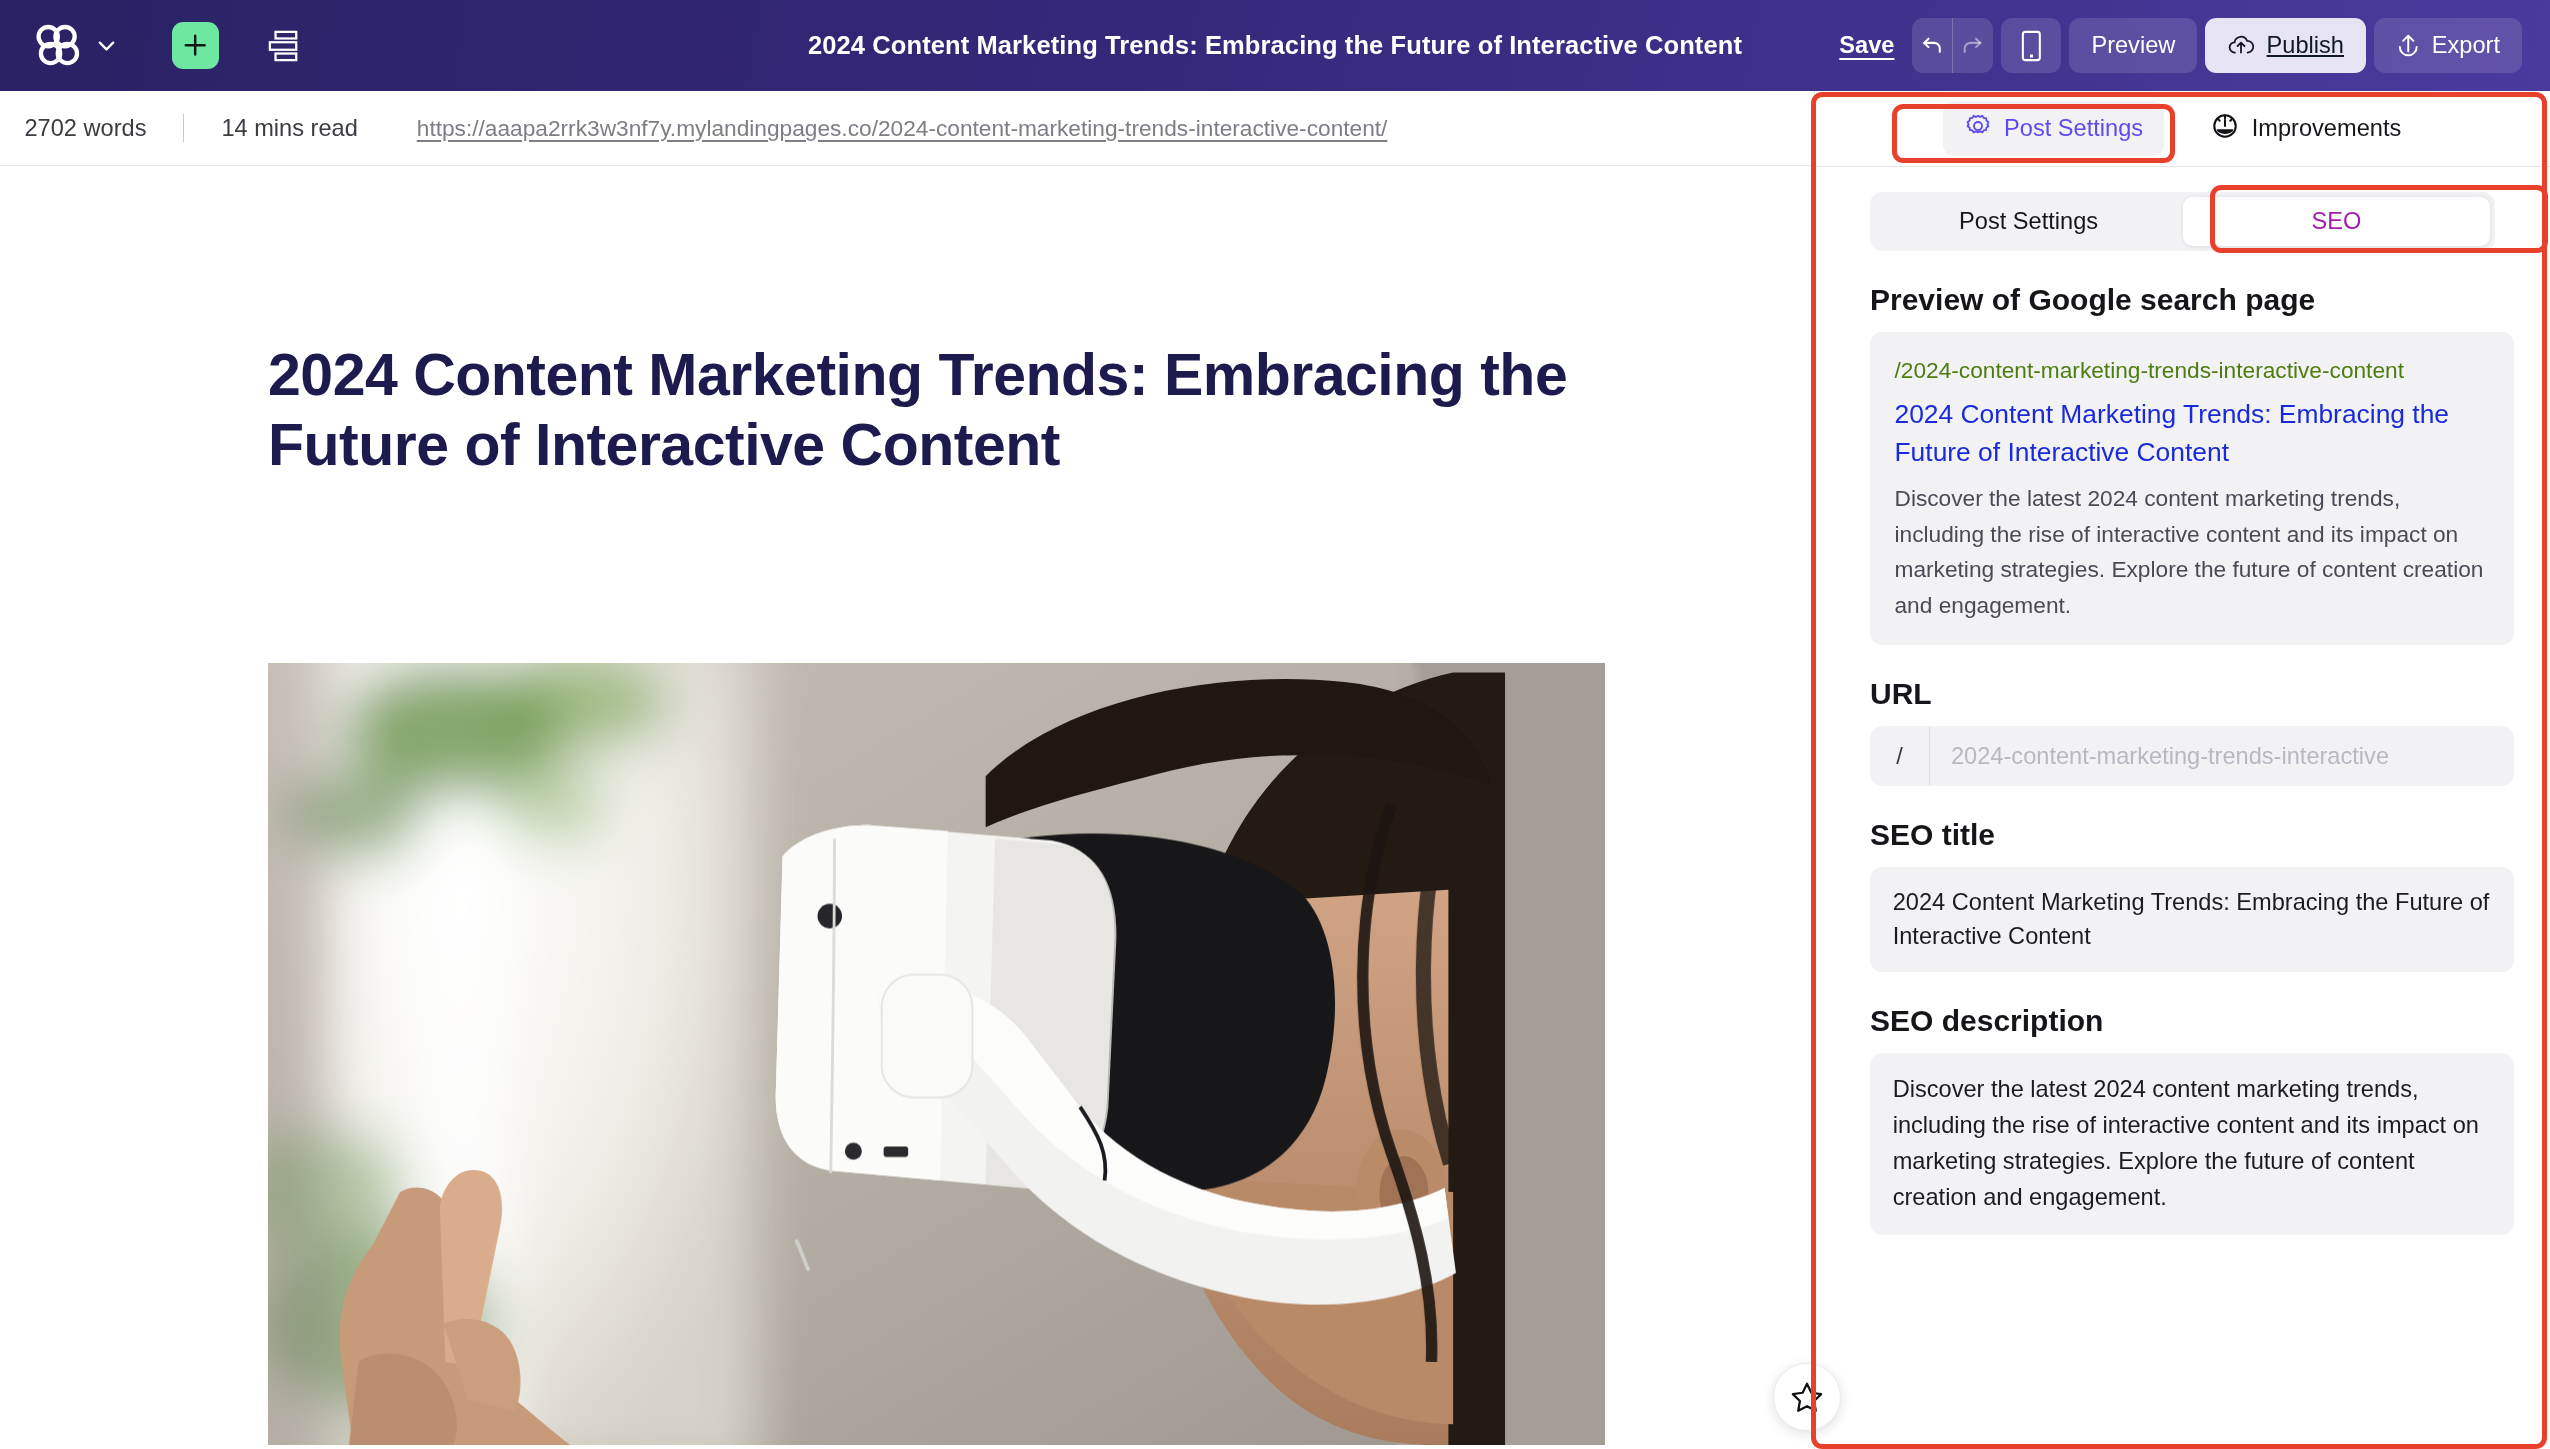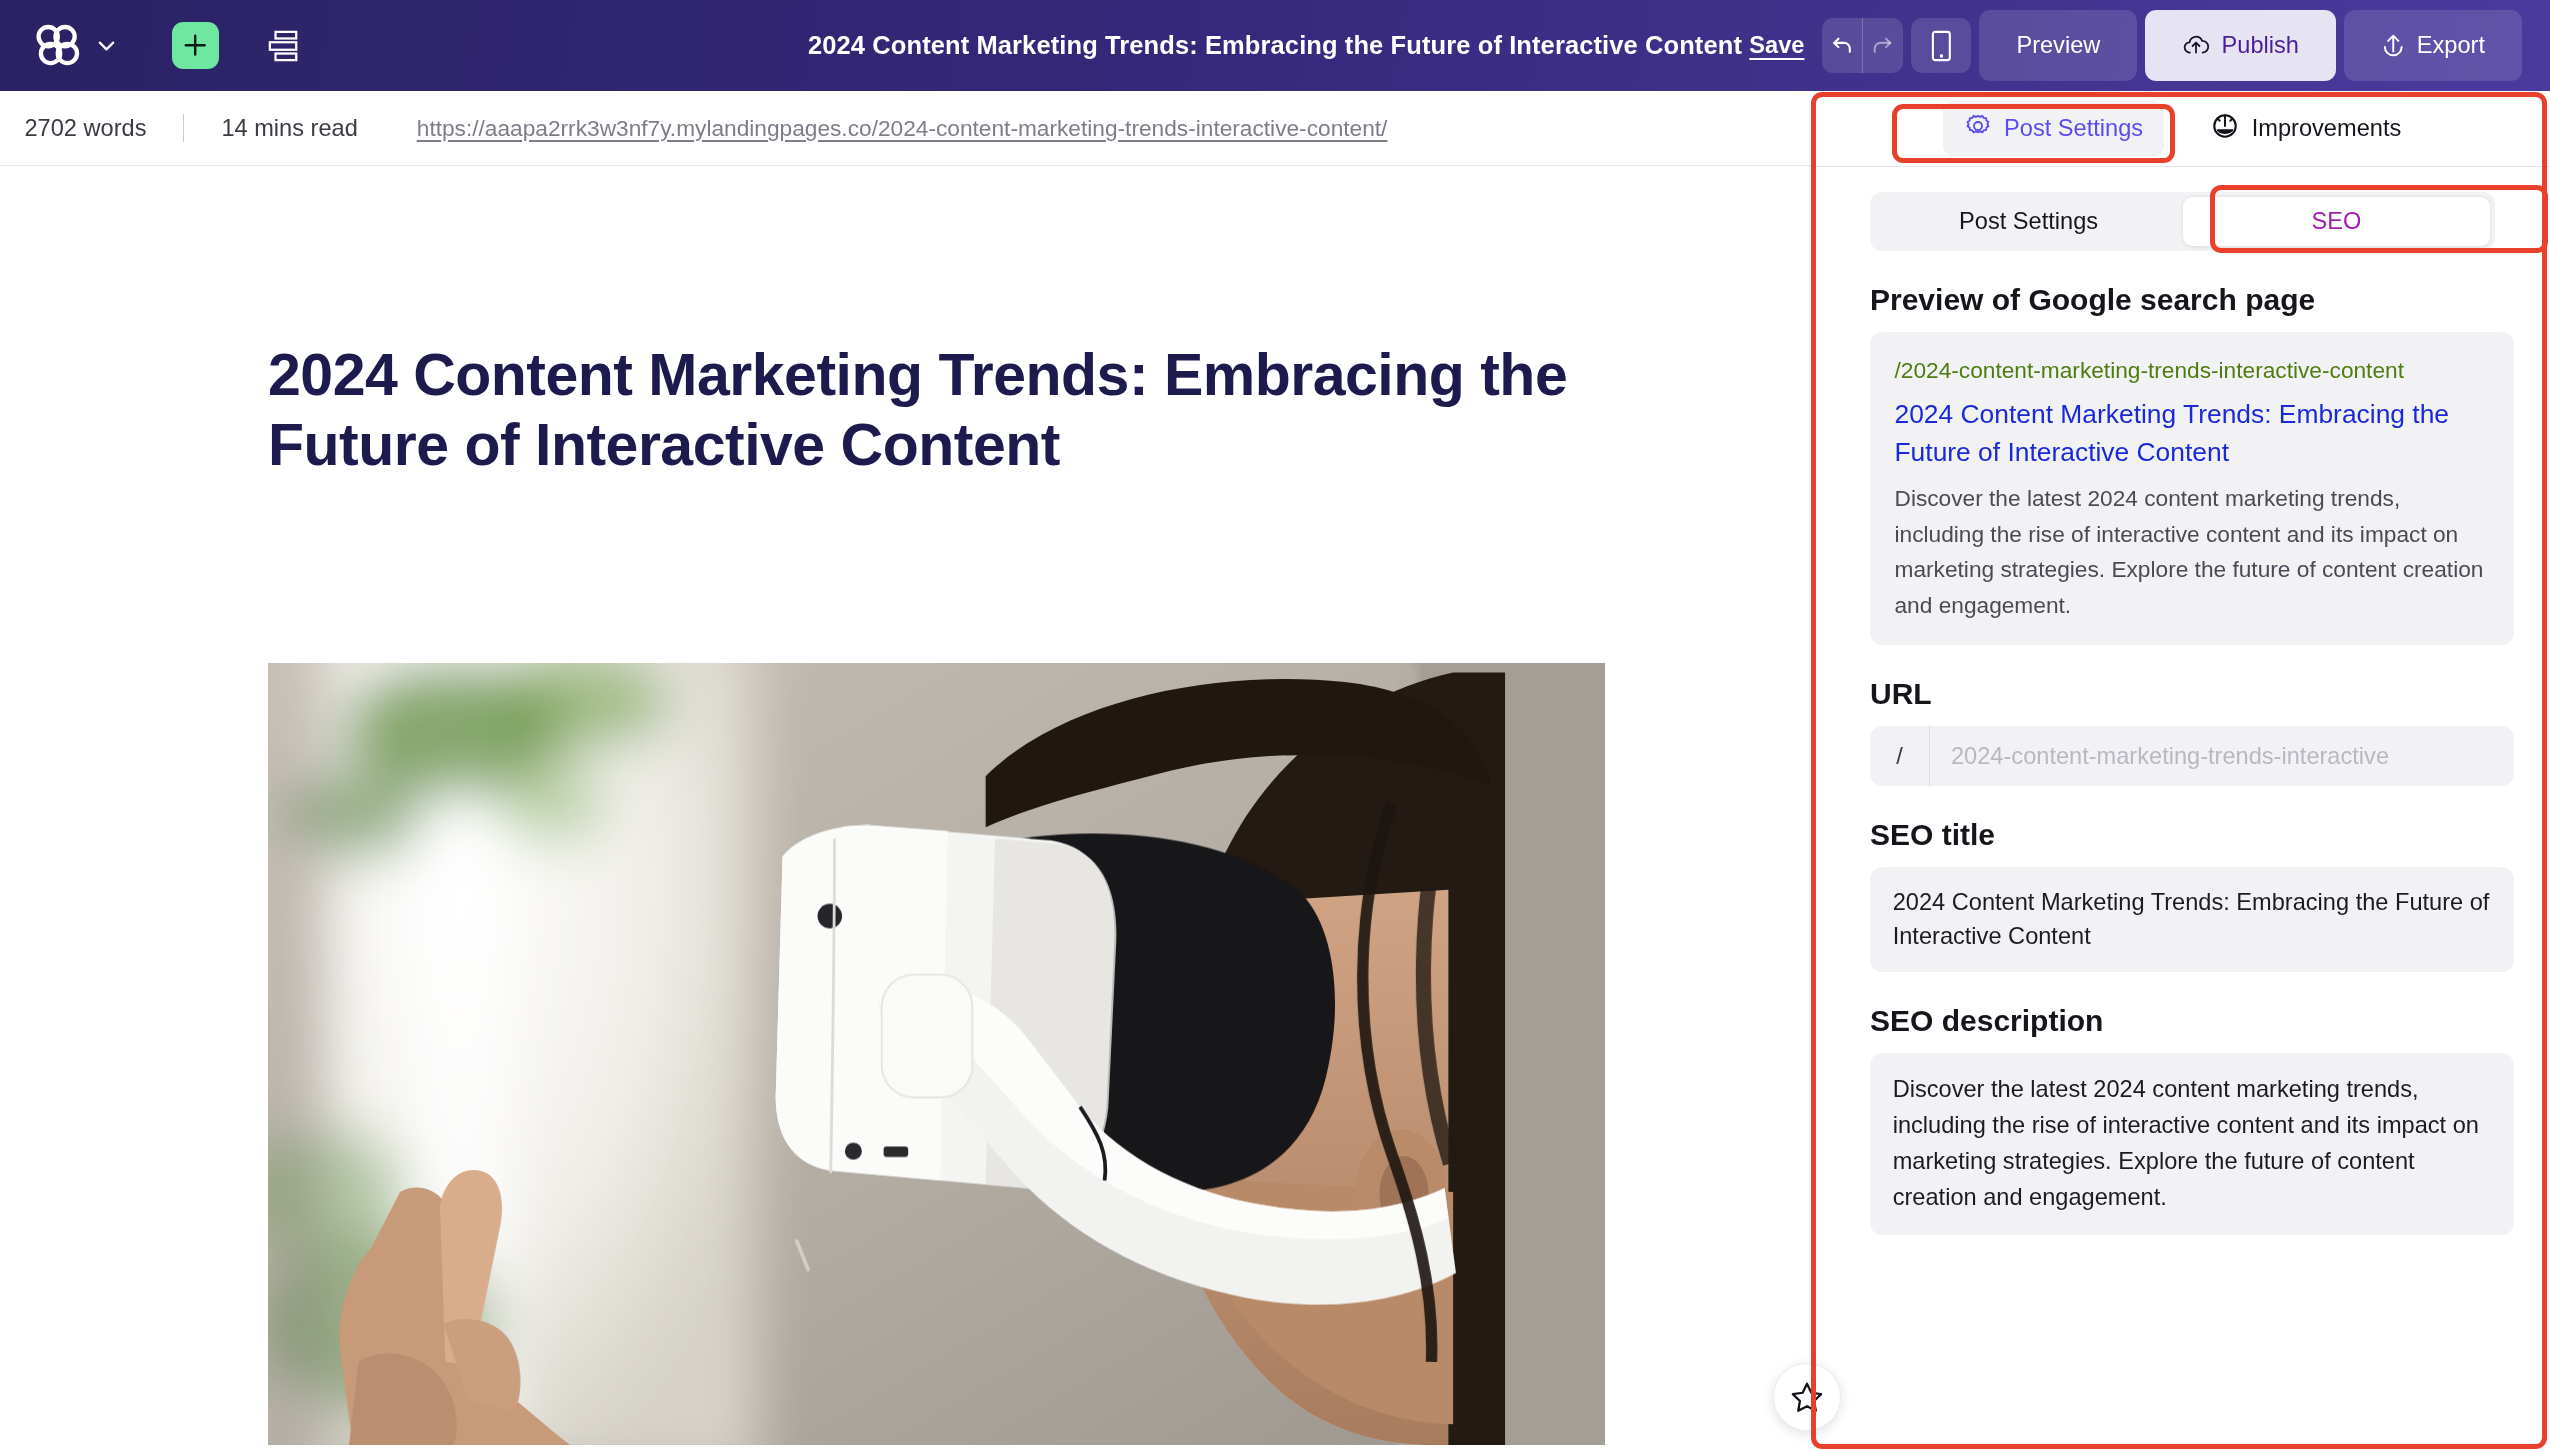--- a/index.html
+++ b/index.html
@@ -52,25 +52,25 @@
     width: 40px; height: 55px; display: flex; align-items: center; justify-content: center;
     cursor: pointer;
   }
   .ugdiv { width: 0.9px !important; height: 38px; background: rgba(255,255,255,0.22); }
   .icon-btn {
     background: rgba(255,255,255,0.13); border-radius: 11.3px; height: 55px;
     display: flex; align-items: center; justify-content: center; padding: 0 19px;
     cursor: pointer;
   }
   .pill {
-    background: rgba(255,255,255,0.13); border-radius: 11.3px; height: 71px;
+    background: rgba(255,255,255,0.13); border-radius: 11.3px; height: 55px;
     display: flex; align-items: center; justify-content: center; gap: 11.3px;
-    padding: 0 37px; color: #fff; font-size: 23.6px; font-weight: 500; cursor: pointer;
-  }
-  .pill.light { background: #e6e3f2; color: #4c1d95; }
+    padding: 0 22px; color: #fff; font-size: 23.6px; font-weight: 500; cursor: pointer;
+  }
+  .pill.light { background: #e6e3f2; color: #0f172a; text-decoration: underline; }
 
   
   .metabar {
     position: absolute; left: 0; top: 91px; width: 1814px; height: 75px;
     background: #fff; border-bottom: 0.9px solid #e6e6ea;
     display: flex; align-items: center; padding-left: 24.5px; gap: 16px;
   }
   .meta-txt { font-size: 23.6px; color: #3b3b44; }
   .meta-sep { width: 0.9px; height: 28px; background: #c9c9d1; margin: 0 21px; }
   .meta-url {

